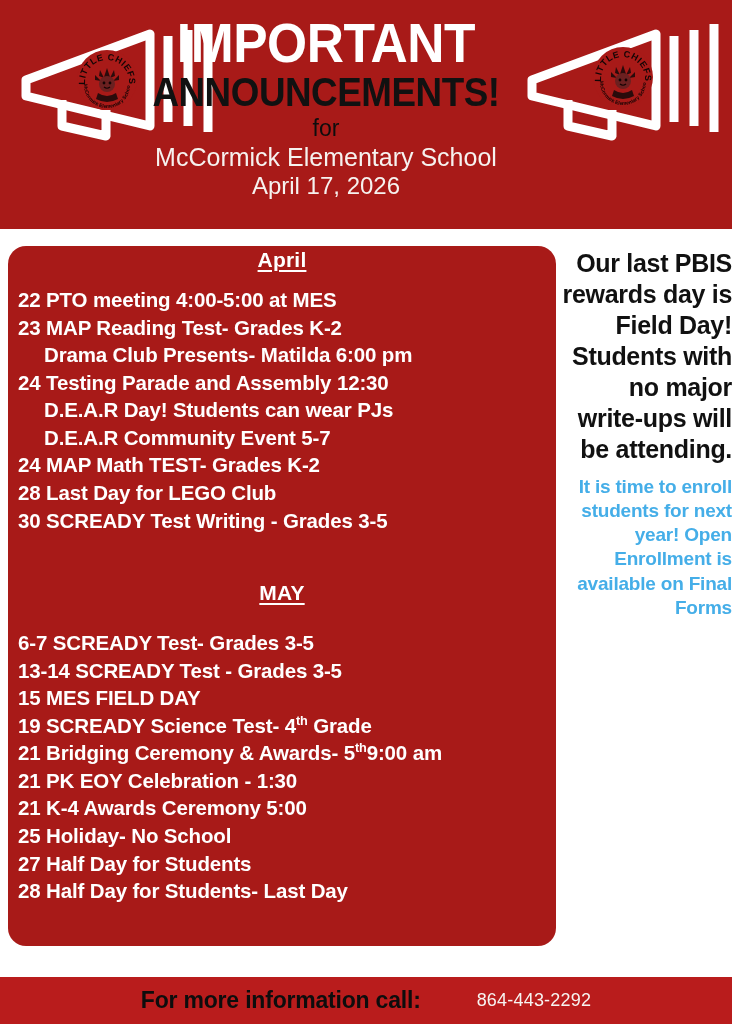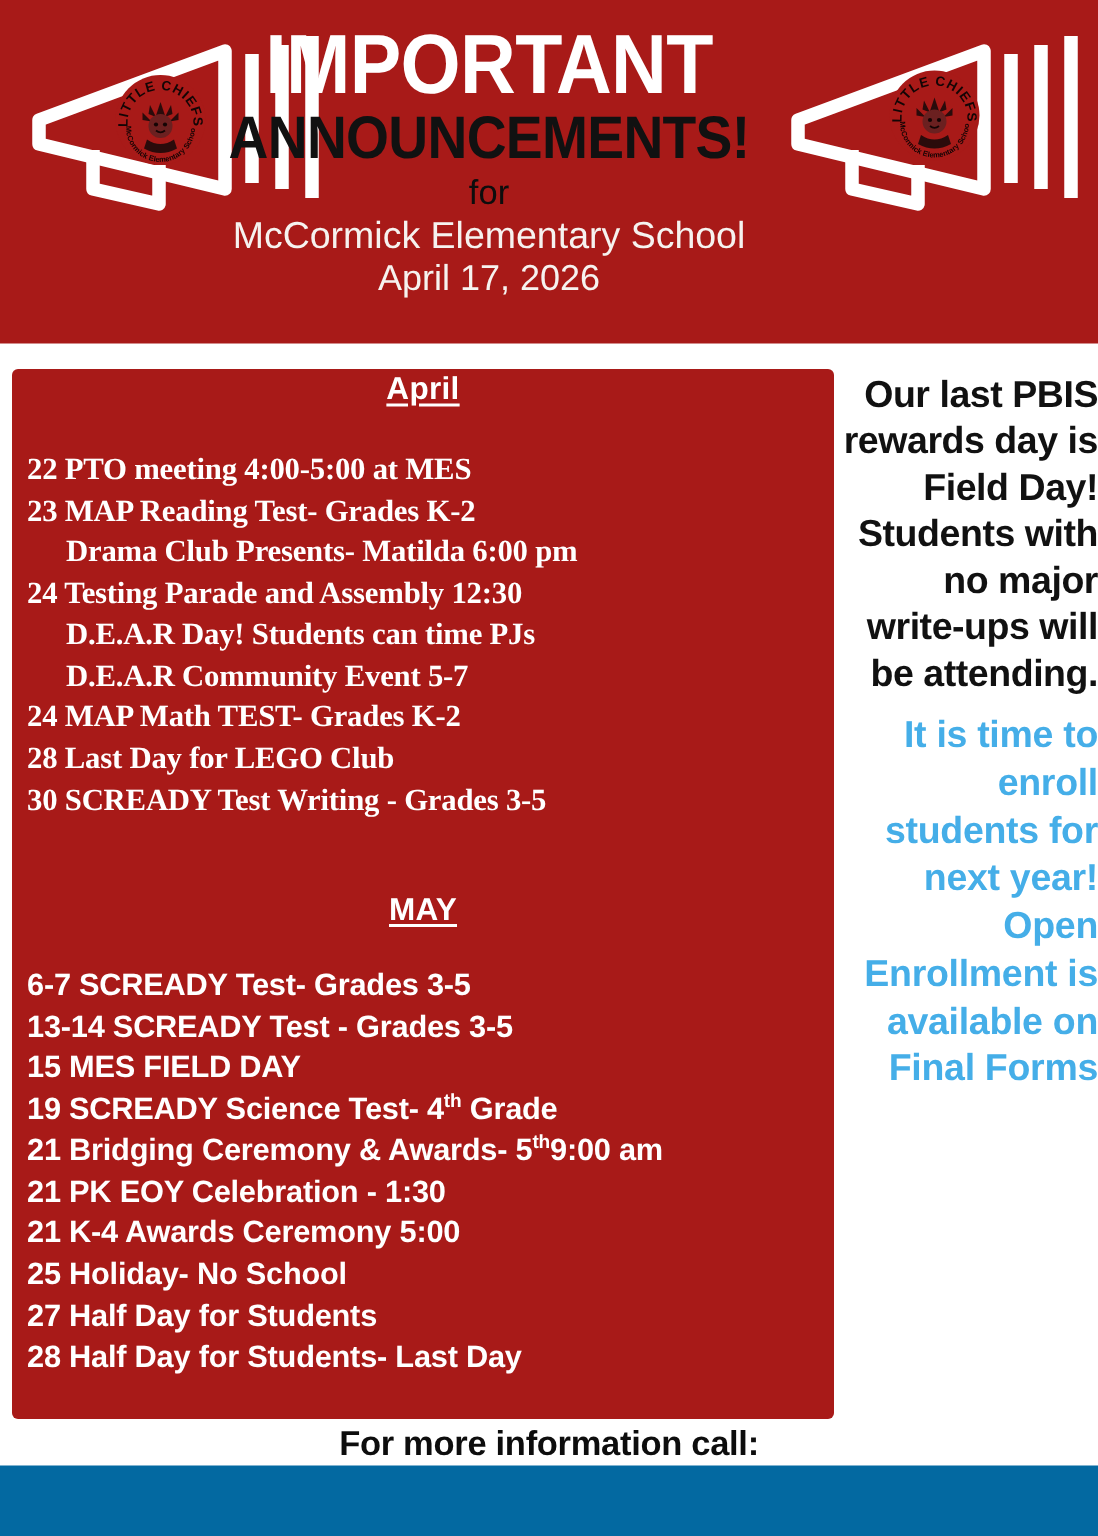--- a/index.html
+++ b/index.html
@@ -98,21 +98,21 @@
   }
 
   
   .events-panel {
     position: absolute;
     left: 8px;
     top: 246px;
     width: 548px;
     height: 700px;
     background: #a81a18;
-    border-radius: 4px;
+    border-radius: 18px;
     color: #ffffff;
     box-sizing: border-box;
     padding: 0;
   }
 
   .month-heading {
     text-align: center;
     font-size: 21px;
     font-weight: bold;
     text-decoration: underline;
@@ -120,21 +120,21 @@
     letter-spacing: 0.2px;
   }
   .month-heading.april { margin-top: 2px; }
   .month-heading.may   { margin-top: 47px; }
 
   .event-list {
     margin: 0;
     padding: 0 0 0 10px;
     list-style: none;
   }
-  .event-list.april { margin-top: 28px; font-family: Liberation Serif, serif; }
+  .event-list.april { margin-top: 14px; }
   .event-list.may   { margin-top: 24px; }
 
   .event-list li {
     font-size: 20.5px;
     font-weight: bold;
     line-height: 1.345;
     letter-spacing: -0.15px;
     white-space: nowrap;
   }
   .event-list li.indent { padding-left: 26px; }
@@ -155,40 +155,39 @@
   }
   .side-note-dark {
     font-size: 25px;
     font-weight: bold;
     color: #111111;
     line-height: 1.24;
     letter-spacing: -0.3px;
   }
   .side-note-blue {
     margin-top: 10px;
-    font-size: 25px;
+    font-size: 19px;
     font-weight: bold;
     color: #45aee8;
     line-height: 1.27;
     letter-spacing: -0.2px;
   }
 
   
   .footer-band {
     position: absolute;
     left: 0;
     bottom: 0;
     width: 732px;
     height: 47px;
-    background: #0369a1;
+    background: #b91c1c;
     display: flex;
     align-items: center;
     justify-content: center;
     gap: 56px;
-    flex-direction: column;
   }
   .footer-call {
     font-family: "Liberation Sans Narrow", "Liberation Sans", sans-serif;
     font-size: 23px;
     font-weight: bold;
     color: #0d0d0d;
     letter-spacing: -0.2px;
   }
   .footer-phone {
     font-size: 18px;
@@ -290,21 +289,21 @@
     </div>
   </div>
 
   <div class="events-panel">
     <div class="month-heading april">April</div>
     <ul class="event-list april">
         <li>22  PTO meeting 4:00-5:00 at MES</li>
         <li>23 MAP Reading Test- Grades K-2</li>
         <li class="indent">Drama Club Presents- Matilda 6:00 pm</li>
         <li>24 Testing Parade and Assembly  12:30</li>
-        <li class="indent">D.E.A.R  Day! Students can time PJs</li>
+        <li class="indent">D.E.A.R  Day! Students can wear PJs</li>
         <li class="indent">D.E.A.R Community Event 5-7</li>
         <li>24 MAP Math TEST- Grades K-2</li>
         <li>28 Last Day for LEGO Club</li>
         <li>30 SCREADY Test Writing - Grades 3-5</li>
       </ul>
 
     <div class="month-heading may">MAY</div>
     <ul class="event-list may">
         <li>6-7 SCREADY  Test- Grades 3-5</li>
         <li>13-14 SCREADY  Test - Grades 3-5</li>

